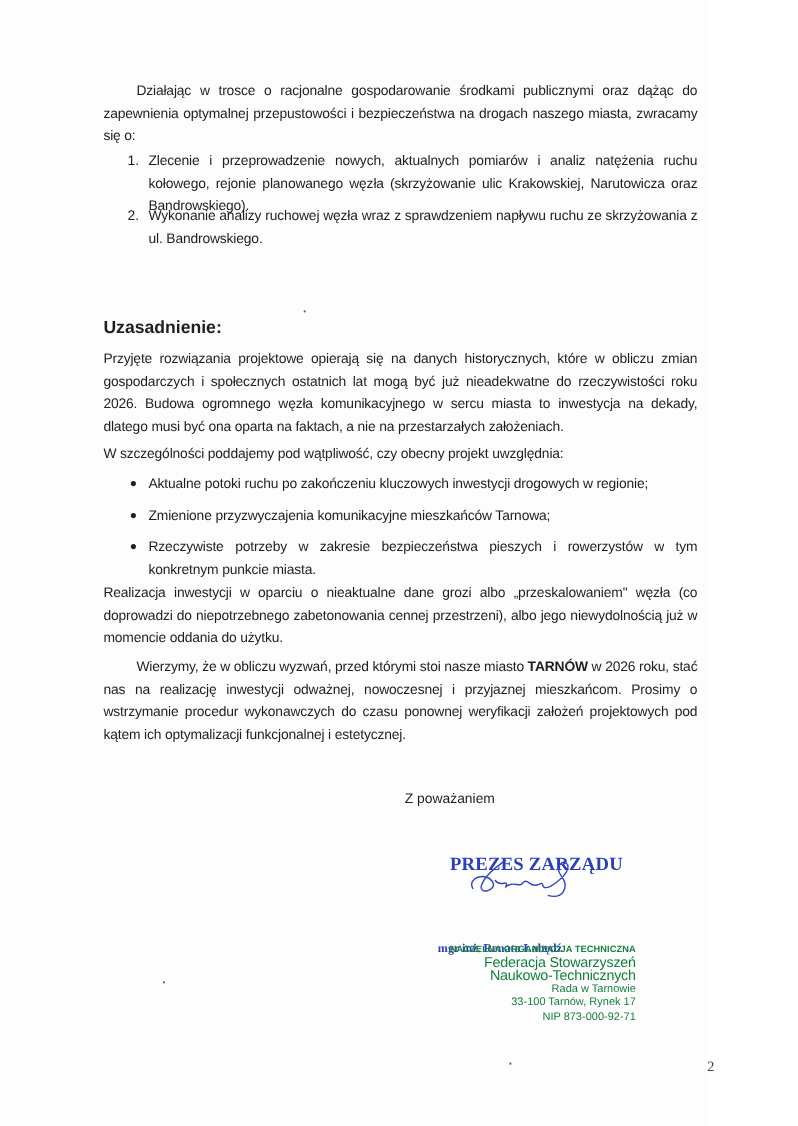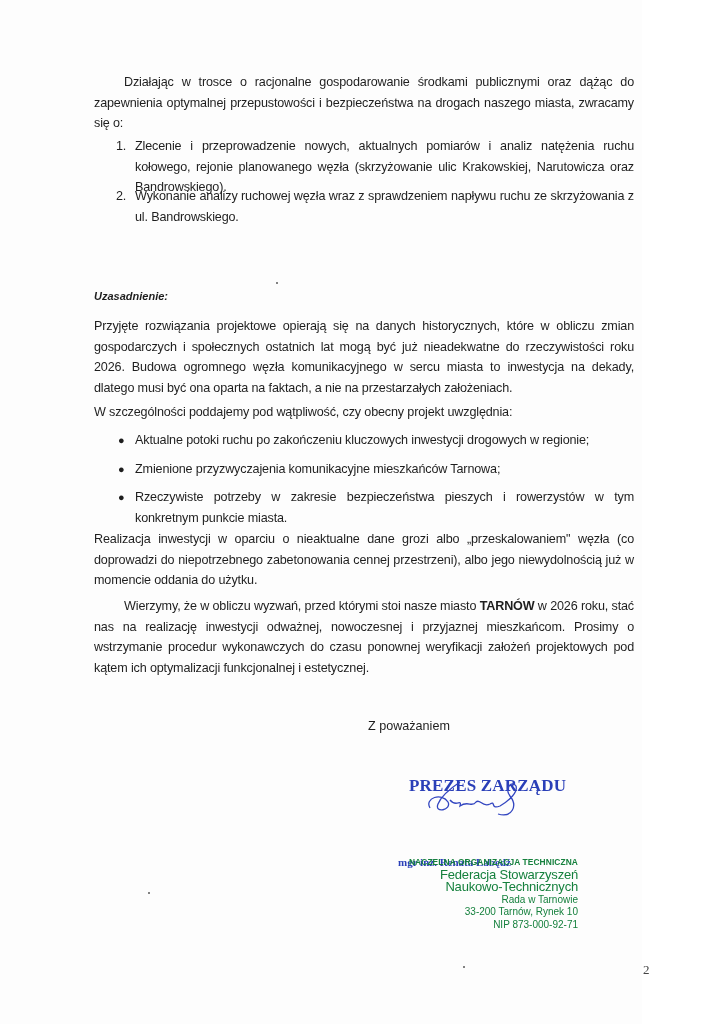--- a/index.html
+++ b/index.html
@@ -8,21 +8,21 @@
   .page { position:absolute; left:0; top:0; width:642px; height:1024px; background:#fdfdfd; }
   .txt { position:absolute; left:94px; width:540px; font-size:12.6px; line-height:20.5px;
          text-align:justify; font-stretch:condensed; letter-spacing:-0.15px; }
   .indent { text-indent:30px; }
   .li { position:absolute; left:94px; width:540px; font-size:12.6px; line-height:20.5px; text-align:justify; letter-spacing:-0.15px; }
   .li .num { position:absolute; left:22px; top:0; }
   .li .body { margin-left:41px; display:block; }
   .bullet { position:absolute; left:94px; width:540px; font-size:12.6px; line-height:20.5px; text-align:justify; letter-spacing:-0.15px; }
   .bullet .dot { position:absolute; left:24px; top:0; font-size:11px; }
   .bullet .body { margin-left:41px; display:block; }
-  .heading { position:absolute; left:94px; font-weight:bold; font-size:11px;font-style:italic; }
+  .heading { position:absolute; left:94px; font-weight:bold; font-size:16px; }
   b.city { font-weight:bold; }
   .closing { position:absolute; left:368px; top:719px; font-size:12.6px; }
   .sig-title { position:absolute; left:409px; top:776px; font-family:"Liberation Serif", serif; font-weight:bold;
                font-size:17px; color:#2a3fb8; letter-spacing:0.2px; }
   .sig-name { position:absolute; left:398px; top:856px; font-family:"Liberation Serif", serif; font-weight:bold;
               font-size:11px; color:#2a3fb8; }
   .sig-scribble { position:absolute; left:420px; top:778px; width:110px; height:44px; }
   .stamp { position:absolute; left:388px; top:856px; width:190px; text-align:right; color:#15803d;
            font-family:Liberation Sans, sans-serif; line-height:12.5px; }
   .stamp .s1 { font-size:8.4px; font-weight:bold; letter-spacing:0.1px; }
@@ -77,21 +77,21 @@
   <div class="sig-title">PREZES ZARZĄDU</div>
   <svg class="sig-scribble" viewBox="0 0 110 44">
     <path d="M10 30 C 4 20, 22 14, 28 24 C 32 32, 14 36, 18 26 C 22 16, 34 8, 40 4 M30 22 C 36 30, 42 20, 40 28 C 48 22, 52 30, 56 24 C 60 20, 62 30, 70 26 C 76 22, 70 32, 80 28 C 90 22, 98 14, 96 8 C 92 2, 84 10, 90 18 C 98 28, 92 40, 78 36" fill="none" stroke="#3346c0" stroke-width="1.3"></path>
   </svg>
   <div class="sig-name">mgr inż. Renata Łabędź</div>
 
   <div class="stamp">
     <div class="s1">NACZELNA ORGANIZACJA TECHNICZNA</div>
     <div class="s2">Federacja Stowarzyszeń Naukowo-Technicznych</div>
     <div class="s3">Rada w Tarnowie</div>
-    <div class="s3">33-200 Tarnów, Rynek 10</div>
+    <div class="s3">33-100 Tarnów, Rynek 17</div>
     <div class="s3">NIP 873-000-92-71</div>
   </div>
 
   <div class="page-num">2</div>
 
   <div class="speck" style="left:276px;top:282px;width:1.5px;height:2px;"></div>
   <div class="speck" style="left:148px;top:892px;width:1.5px;height:2px;"></div>
   <div class="speck" style="left:463px;top:966px;width:1.5px;height:2px;"></div>
 </div>
 

